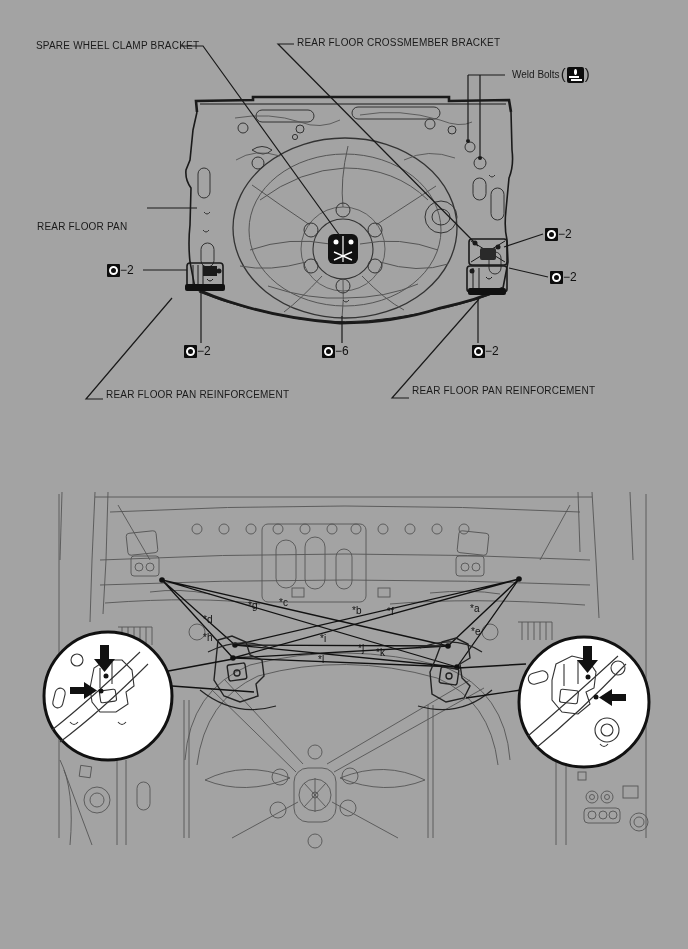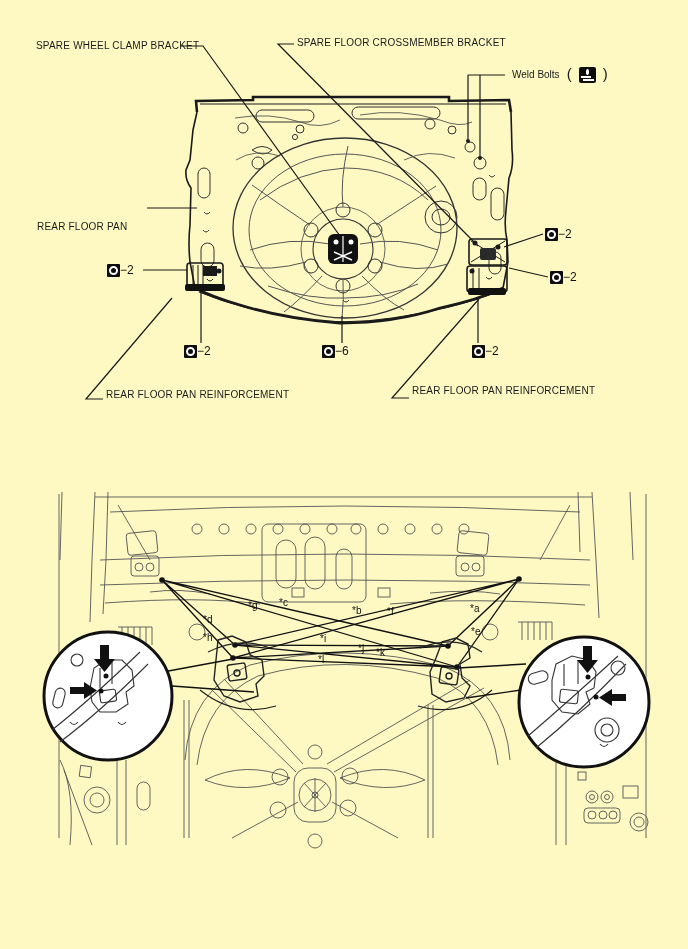--- a/index.html
+++ b/index.html
@@ -1,25 +1,25 @@
 <!DOCTYPE html>
 <html><head>
 <meta charset="utf-8">
 <style>
   html,body{margin:0;padding:0;background:#ffffff;}
-  #page{position:relative;width:688px;height:949px;background:#fef9c3;overflow:hidden;
+  #page{position:relative;width:688px;height:949px;background:#a3a3a3;overflow:hidden;
         font-family:"Liberation Sans", sans-serif;color:#1a1a1a;}
   svg{position:absolute;left:0;top:0;}
   .lbl{position:absolute;font-size:10px;letter-spacing:.2px;white-space:nowrap;color:#1a1a1a;}
   .badge{position:absolute;display:flex;align-items:center;white-space:nowrap;}
   .badge .box{width:13px;height:13px;background:#0d0d0d;display:flex;align-items:center;justify-content:center;border-radius:1px;}
   .badge .ring{width:5px;height:5px;border:2px solid #fff;border-radius:50%;}
   .badge .cnt{font-size:12px;margin-left:0px;color:#111;}
   .pt{position:absolute;font-size:10px;color:#111;white-space:nowrap;}
-  .weldrow{position:absolute;display:flex;align-items:center;gap:7px;font-size:10px;}
+  .weldrow{position:absolute;display:flex;align-items:center;gap:1px;font-size:10px;}
   .paren{font-size:15px;font-weight:400;transform:translateY(-1px);}
   .wb-icon{width:17px;height:16px;background:#0d0d0d;border-radius:2px;position:relative;display:inline-block;}
   .wb-icon .drop{position:absolute;left:7px;top:2px;width:3px;height:6px;background:#fff;border-radius:50% 50% 40% 40%;}
   .wb-icon .plate1{position:absolute;left:2px;top:9px;width:10px;height:2px;background:#fff;}
   .wb-icon .plate2{position:absolute;left:4px;top:12px;width:11px;height:2px;background:#fff;}
 </style>
 </head>
 <body>
 
 <div id="page">
@@ -304,21 +304,21 @@
     </g>
     <g fill="#111" stroke="none">
       <rect x="612" y="694" width="14" height="7"></rect>
       <path d="M612,689 V706 L599,697.5 Z"></path>
       <circle cx="596" cy="697" r="2.5"></circle>
     </g>
   </g>
 </svg>
 
 <div class="lbl" style="left:36px;top:40px">SPARE WHEEL CLAMP BRACKET</div>
-<div class="lbl" style="left:297px;top:37px">SPARE FLOOR CROSSMEMBER BRACKET</div>
+<div class="lbl" style="left:297px;top:37px">REAR FLOOR CROSSMEMBER BRACKET</div>
 
 <div class="weldrow" style="left:512px;top:66px">
   <span>Weld Bolts</span>
   <span class="paren">(</span>
   <span class="wb-icon">
         <span class="drop"></span>
         <span class="plate1"></span>
         <span class="plate2"></span>
       </span>
   <span class="paren">)</span>

